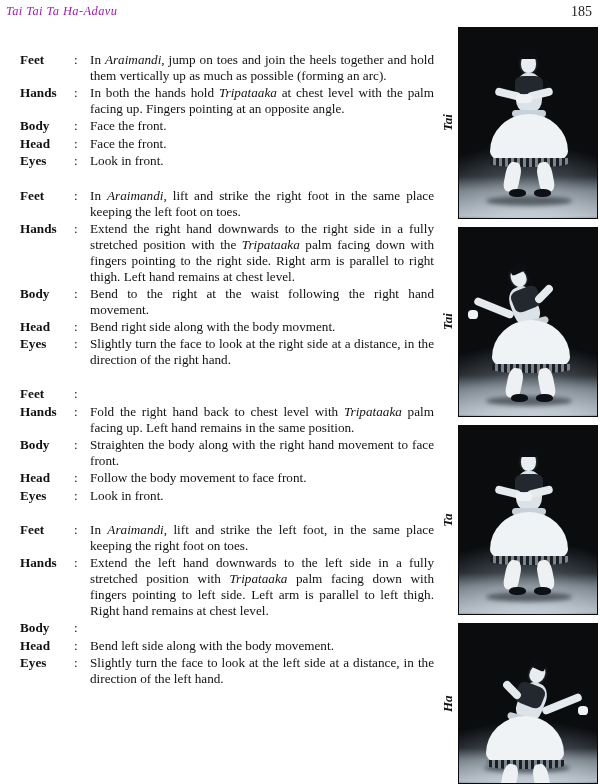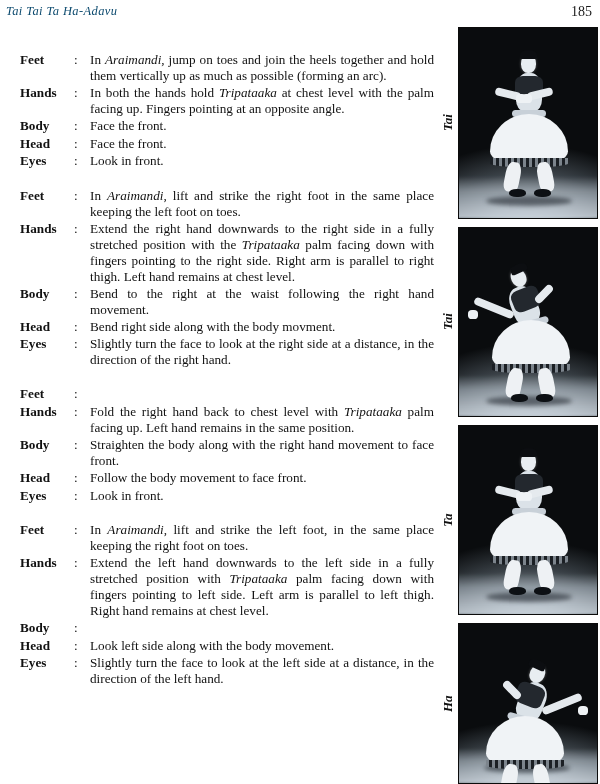--- a/index.html
+++ b/index.html
@@ -24,21 +24,21 @@
     right: 8px;
     height: 18px;
   }
   .runhead-title {
     position: absolute;
     left: 0;
     top: 0;
     font-style: italic;
     font-size: 12.5px;
     letter-spacing: 0.4px;
-    color: #0c4a6e;
+    color: #a21caf;
     white-space: nowrap;
   }
   .runhead-folio {
     position: absolute;
     right: 0;
     top: 0;
     font-size: 14px;
     color: #1a1a1a;
   }
 
@@ -310,21 +310,21 @@
         <div class="row-colon">:</div>
         <div class="row-text"><span>Extend the left hand downwards to the left side in a fully stretched position with </span><i>Tripataaka</i><span> palm facing down with fingers pointing to left side. Left arm is parallel to left thigh. Right hand remains at chest level.</span></div>
       </div>
       <div class="row">
         <div class="row-label">Body</div>
         <div class="row-colon">:</div>
       </div>
       <div class="row">
         <div class="row-label">Head</div>
         <div class="row-colon">:</div>
-        <div class="row-text"><span>Look left side along with the body movement.</span></div>
+        <div class="row-text"><span>Bend left side along with the body movement.</span></div>
       </div>
       <div class="row">
         <div class="row-label">Eyes</div>
         <div class="row-colon">:</div>
         <div class="row-text"><span>Slightly turn the face to look at the left side at a distance, in the direction of the left hand.</span></div>
       </div>
     </div>
   </div>
 
 <div class="photostrip" id="photostrip">

